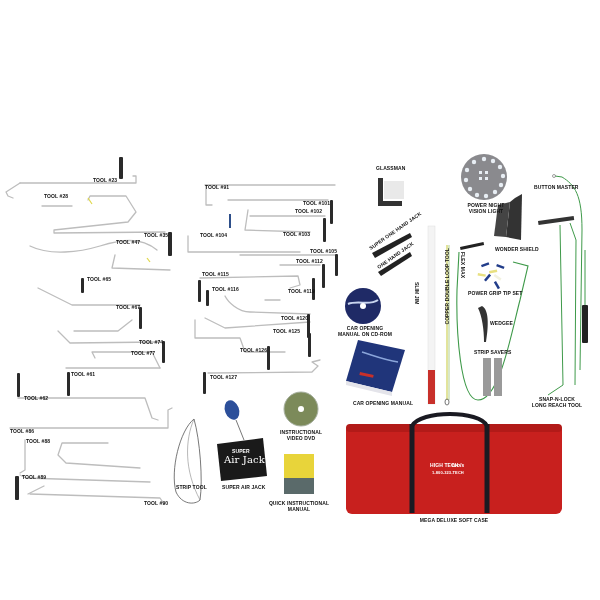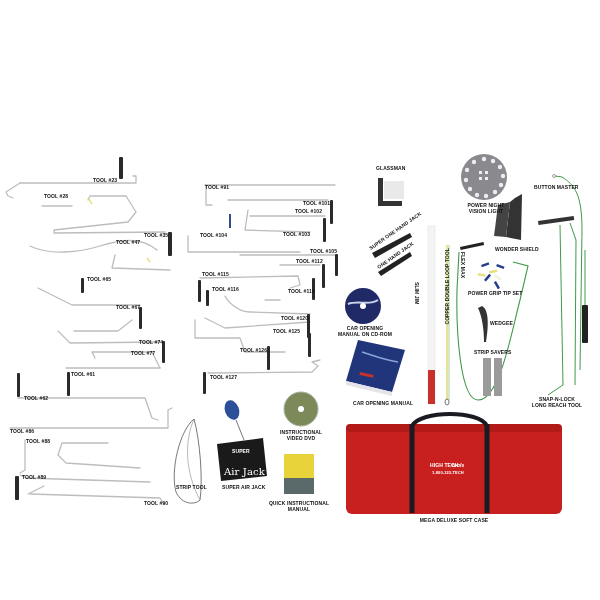--- a/index.html
+++ b/index.html
@@ -258,20 +258,20 @@
   <div class="lbl c" style="left:365px;top:331px;">MANUAL ON CD-ROM</div>
   <div class="lbl c" style="left:383px;top:400px;">CAR OPENING MANUAL</div>
 
   <div class="lbl c" style="left:301px;top:429px;">INSTRUCTIONAL</div>
   <div class="lbl c" style="left:301px;top:435px;">VIDEO DVD</div>
   <div class="lbl c" style="left:299px;top:500px;">QUICK INSTRUCTIONAL</div>
   <div class="lbl c" style="left:299px;top:506px;">MANUAL</div>
 
   <div class="lbl" style="left:222px;top:484px;">SUPER AIR JACK</div>
   <div class="lbl" style="left:232px;top:448px;color:#fff;font-size:5px;">SUPER</div>
-  <div class="lbl" style="left:224px;top:454px;color:#fff;font-size:10px;line-height:11px;font-weight:normal;font-family:'DejaVu Serif',serif;margin-top:12px;">Air Jack</div>
+  <div class="lbl" style="left:224px;top:454px;color:#fff;font-size:10px;line-height:11px;font-weight:normal;font-family:'DejaVu Serif',serif;">Air Jack</div>
   <div class="lbl" style="left:176px;top:484px;">STRIP TOOL</div>
 
   <div class="lbl" style="left:430px;top:462px;color:#fff;font-size:5px;">HIGH TECH</div>
   <div class="lbl" style="left:452px;top:462px;color:#fff;font-size:5px;font-style:italic;">tools</div>
   <div class="lbl" style="left:432px;top:470px;color:#fff;font-size:4px;">1-800-323-TECH</div>
   <div class="lbl c" style="left:454px;top:517px;">MEGA DELUXE SOFT CASE</div>
 </div>
 
 </body></html>

